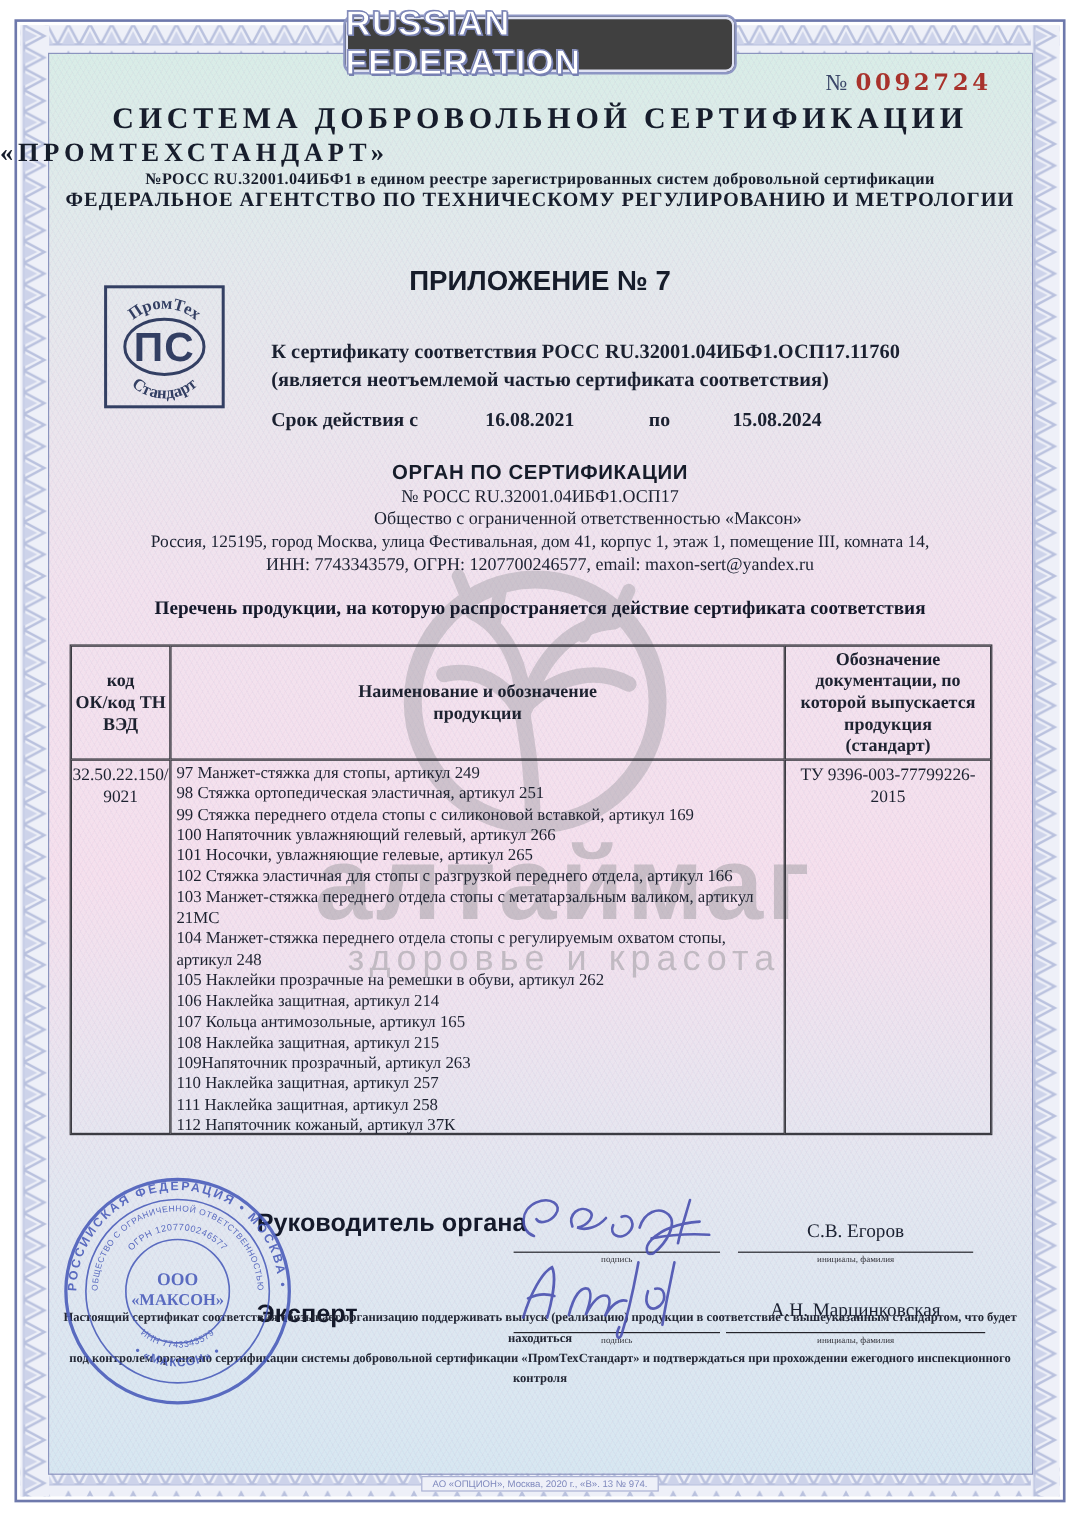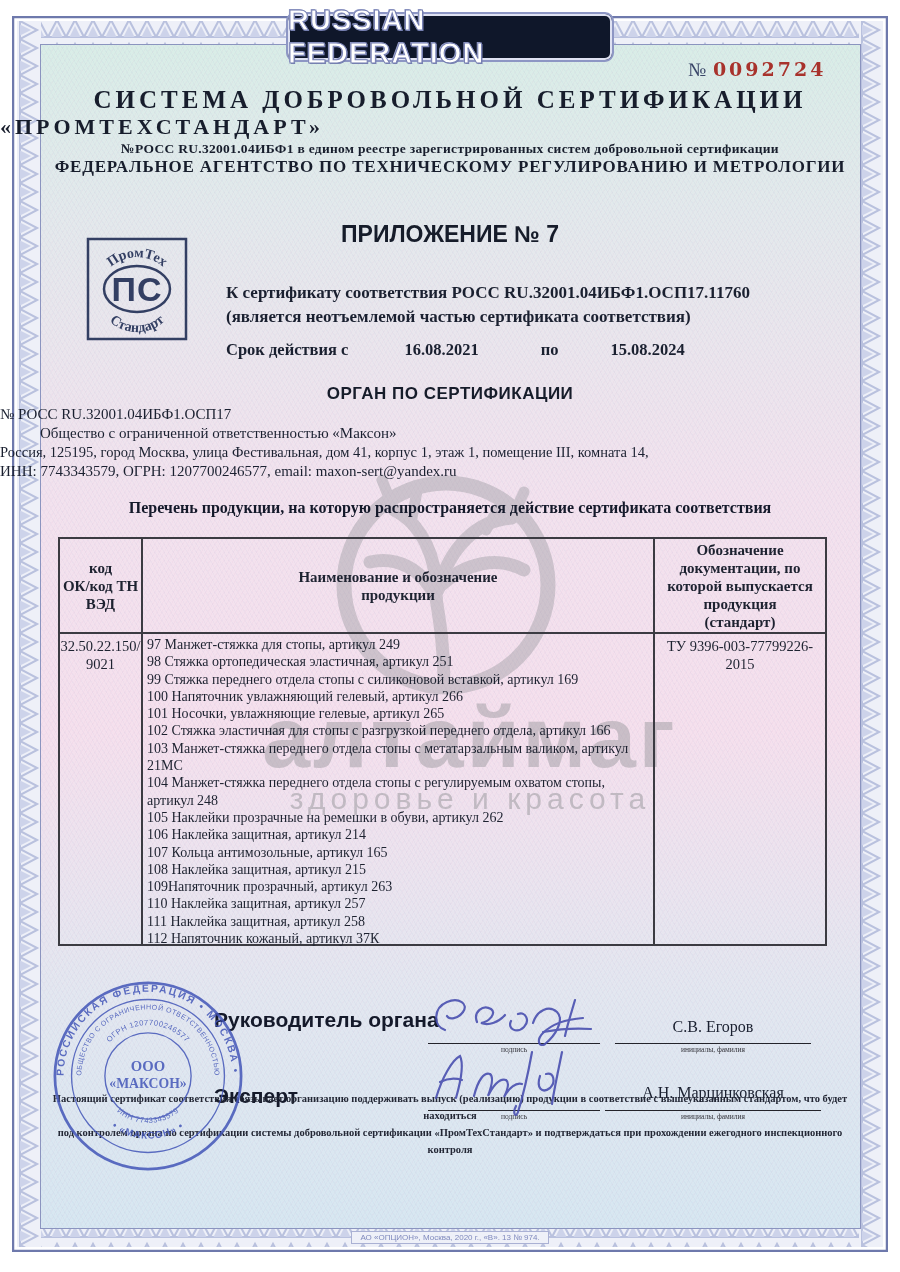--- a/index.html
+++ b/index.html
@@ -23,21 +23,21 @@
             letter-spacing:3px;color:rgba(148,148,152,.45);}
   .wm-tagline{left:150px;top:782px;width:640px;text-align:center;
             font-family:"Liberation Sans",sans-serif;font-size:30px;letter-spacing:5px;
             color:rgba(148,148,152,.5);}
 
   .z2{z-index:2;}
   .z3{z-index:3;}
 
   
   .badge{left:286px;top:12px;width:324px;height:46px;z-index:4;
-         background:#0f172a;border:2px solid #8d96c4;border-radius:9px;
+         background:#404040;border:2px solid #8d96c4;border-radius:9px;
          box-shadow:inset 0 0 0 2px #dfe2f2;display:flex;align-items:center;justify-content:flex-end;}
   .badge span{font-family:"Liberation Sans",sans-serif;font-weight:bold;font-size:29px;letter-spacing:1px;
          color:#ffffff;-webkit-text-stroke:1px #7780b2;
          text-shadow:1px 1px 0 #7780b2,-1px -1px 0 #9aa2cc;}
 
   .cert-no{left:688px;top:58px;width:170px;font-size:19px;letter-spacing:1px;color:#3a4668;}
   .cert-no b{color:#a8322c;font-weight:bold;letter-spacing:3px;font-family:"DejaVu Serif",serif;}
 
   .title1{left:0;top:86px;width:900px;text-align:center;font-weight:bold;font-size:25px;letter-spacing:4px;color:#171d2c;}
   .title2{left:0;top:114px;width:900px;text-align:left;font-weight:bold;font-size:22px;letter-spacing:4px;color:#171d2c;}
@@ -47,21 +47,21 @@
   .annex-title{left:0;top:221px;width:900px;text-align:center;
         font-family:"Liberation Sans",sans-serif;font-weight:bold;font-size:23px;color:#161c2a;}
 
   .ref1{left:226px;top:283px;width:620px;font-size:17px;font-weight:bold;color:#1a2030;}
   .ref2{left:226px;top:307px;width:620px;font-size:17px;font-weight:bold;color:#1a2030;}
   .validity{left:226px;top:340px;width:620px;font-size:16.5px;font-weight:bold;color:#1a2030;display:flex;}
   .validity .v1{margin-left:56px;} .validity .v2{margin-left:62px;} .validity .v3{margin-left:52px;}
 
   .org-head{left:0;top:384px;width:900px;text-align:center;font-family:"Liberation Sans",sans-serif;
             font-weight:bold;font-size:17px;letter-spacing:.5px;color:#161c2a;}
-  .org-line{left:0;width:900px;font-size:15px;color:#1a2030;}
+  .org-line{left:0;width:900px;text-align:center;font-size:15px;color:#1a2030;}
   .org-num{top:406px;} .org-name{top:425px;padding-left:40px;} .org-addr{top:444px;font-size:14.5px;} .org-cont{top:463px;}
 
   .products-head{left:0;top:499px;width:900px;text-align:center;font-weight:bold;font-size:16px;color:#14192a;}
 
   
   .tbl{left:58px;top:537px;width:767px;border:1.5px solid #3b3b42;border-collapse:collapse;
        display:grid;grid-template-columns:83px 512px 172px;grid-template-rows:95px 312px;
        background:transparent;}
   .cell{border:1px solid #3b3b42;box-sizing:border-box;}
   .th{display:flex;align-items:center;justify-content:center;text-align:center;

